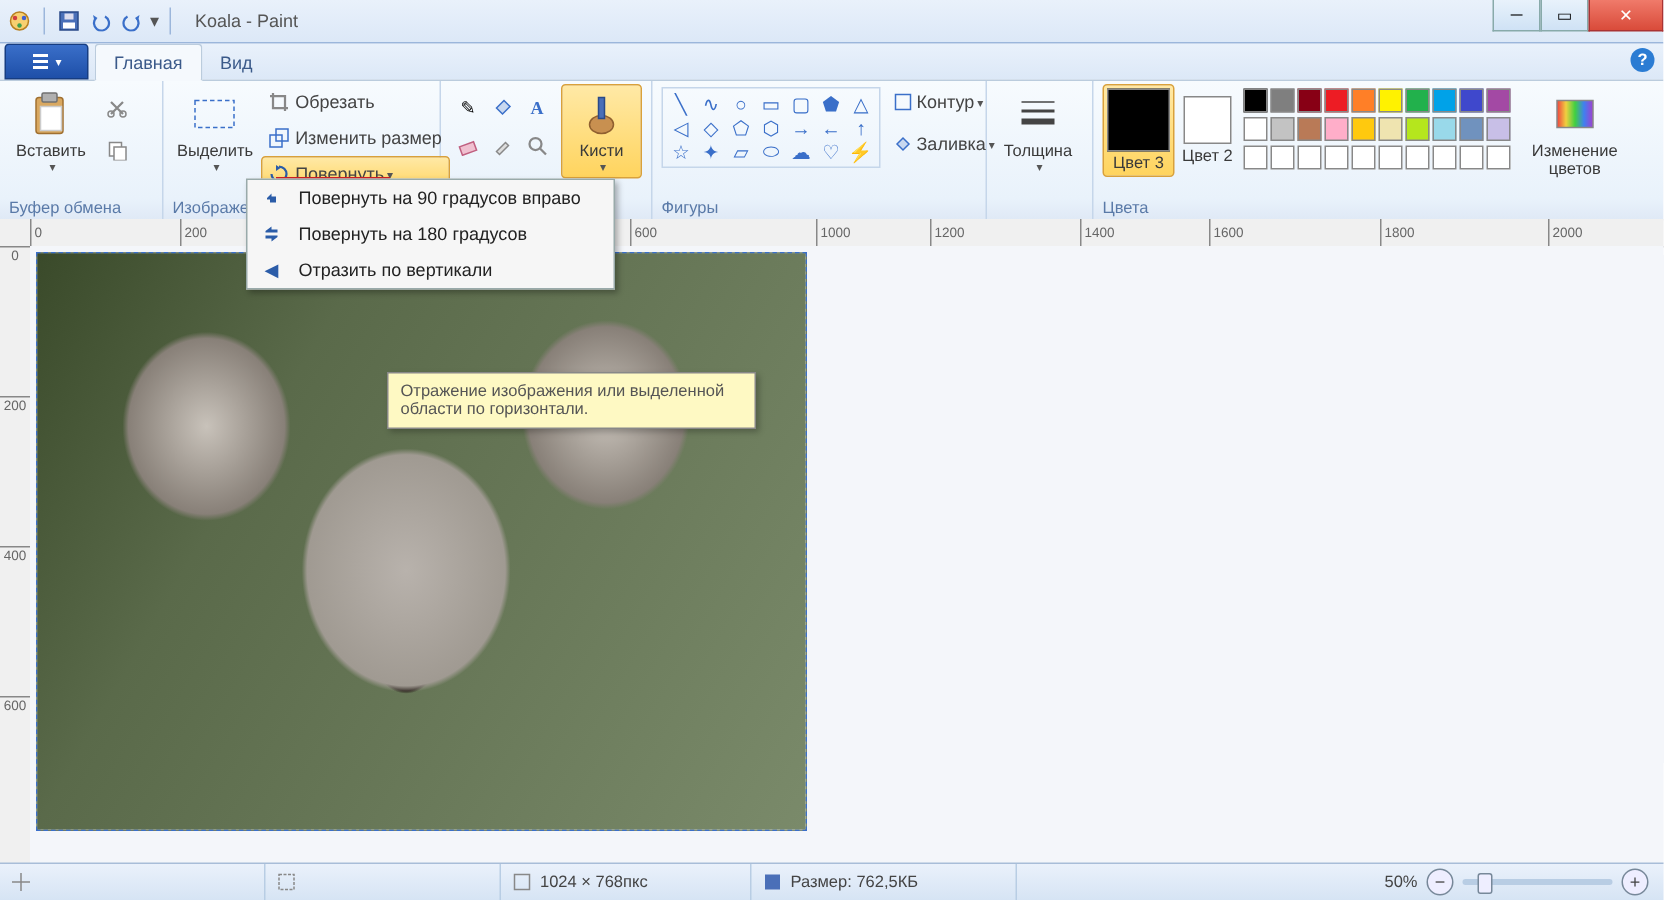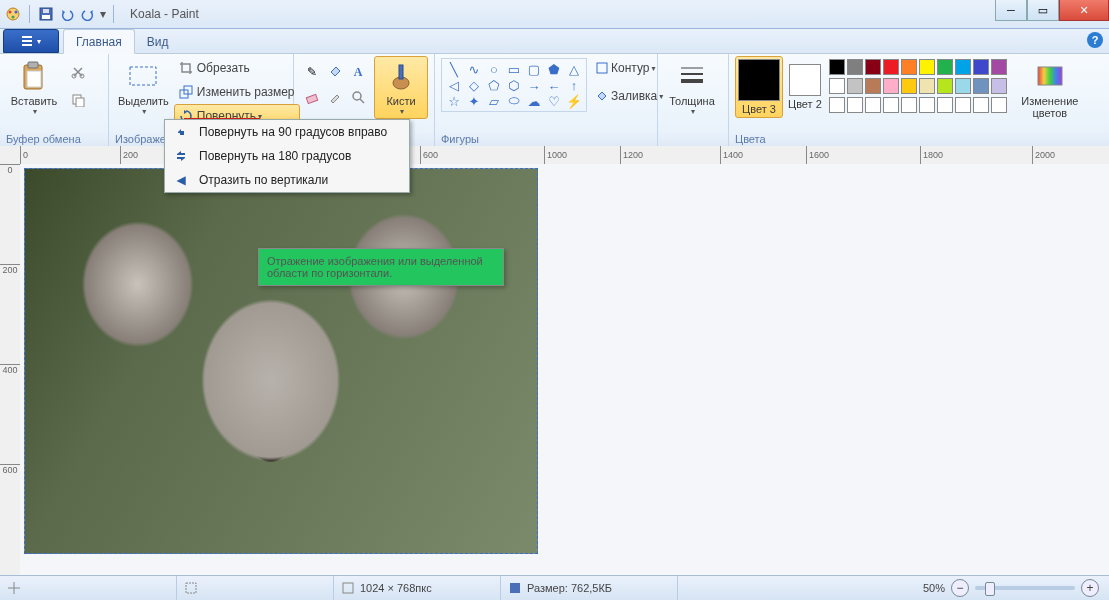--- a/index.html
+++ b/index.html
@@ -50,21 +50,21 @@
  radial-gradient(ellipse 80px 90px at 74% 28%,#c8c2ba 0%,#888078 65%,transparent 70%),
  radial-gradient(ellipse 28px 38px at 48% 68%,#3a322c 0%,#2a221c 80%,transparent 85%),
  radial-gradient(circle 10px at 38% 52%,#1a120c 0%,transparent 100%),
  radial-gradient(circle 10px at 58% 51%,#1a120c 0%,transparent 100%),
  linear-gradient(120deg,#3a4a2a 0%,#5a6a4a 30%,#7a8a6a 100%)}
 .dropdown{position:absolute;top:236px;left:164px;width:244px;background:#f6f6f6;border:1px solid #9aa;box-shadow:2px 2px 4px rgba(0,0,0,.3);z-index:50}
 .dd-item{display:flex;align-items:center;height:24px;padding:0 8px;gap:10px;color:#222}
 .dd-item.hover{background:linear-gradient(#fff0c0,#ffe088);border:1px solid #e0b050;margin:-1px}
 .dd-icon{width:16px;height:16px;display:flex;align-items:center;justify-content:center;color:#2b5ca8}
 .red-underline{position:absolute;height:2px;background:#d02020}
-.tooltip{position:absolute;top:364px;left:258px;width:228px;background:#22c55e;border:1px solid #888;padding:6px 8px;font-size:11px;color:#555;box-shadow:2px 2px 4px rgba(0,0,0,.25);z-index:60}
+.tooltip{position:absolute;top:364px;left:258px;width:228px;background:#fef9c3;border:1px solid #888;padding:6px 8px;font-size:11px;color:#555;box-shadow:2px 2px 4px rgba(0,0,0,.25);z-index:60}
 .statusbar{position:absolute;bottom:0;left:0;right:0;height:24px;background:linear-gradient(#eaf1fb,#d6e4f4);border-top:1px solid #a8bdd8;display:flex;align-items:center;font-size:11px;color:#444}
 .sb-cell{height:24px;display:flex;align-items:center;padding:0 8px;border-right:1px solid #b8cde4;gap:6px}
 .sb-cell:first-child{width:160px}
 .zoom{margin-left:auto;display:flex;align-items:center;gap:6px;padding:0 10px}
 .slider{width:100px;height:4px;background:#b8cde4;position:relative;border-radius:2px}
 .slider-thumb{position:absolute;left:10px;top:-4px;width:8px;height:12px;background:#eef;border:1px solid #789;border-radius:2px}
 .round-btn{width:16px;height:16px;border:1px solid #789;border-radius:50%;background:#eef;display:flex;align-items:center;justify-content:center;font-size:12px;line-height:1}
 .dd-arrow{font-size:8px;color:#555;margin-left:2px}
 </style>
 </head>

